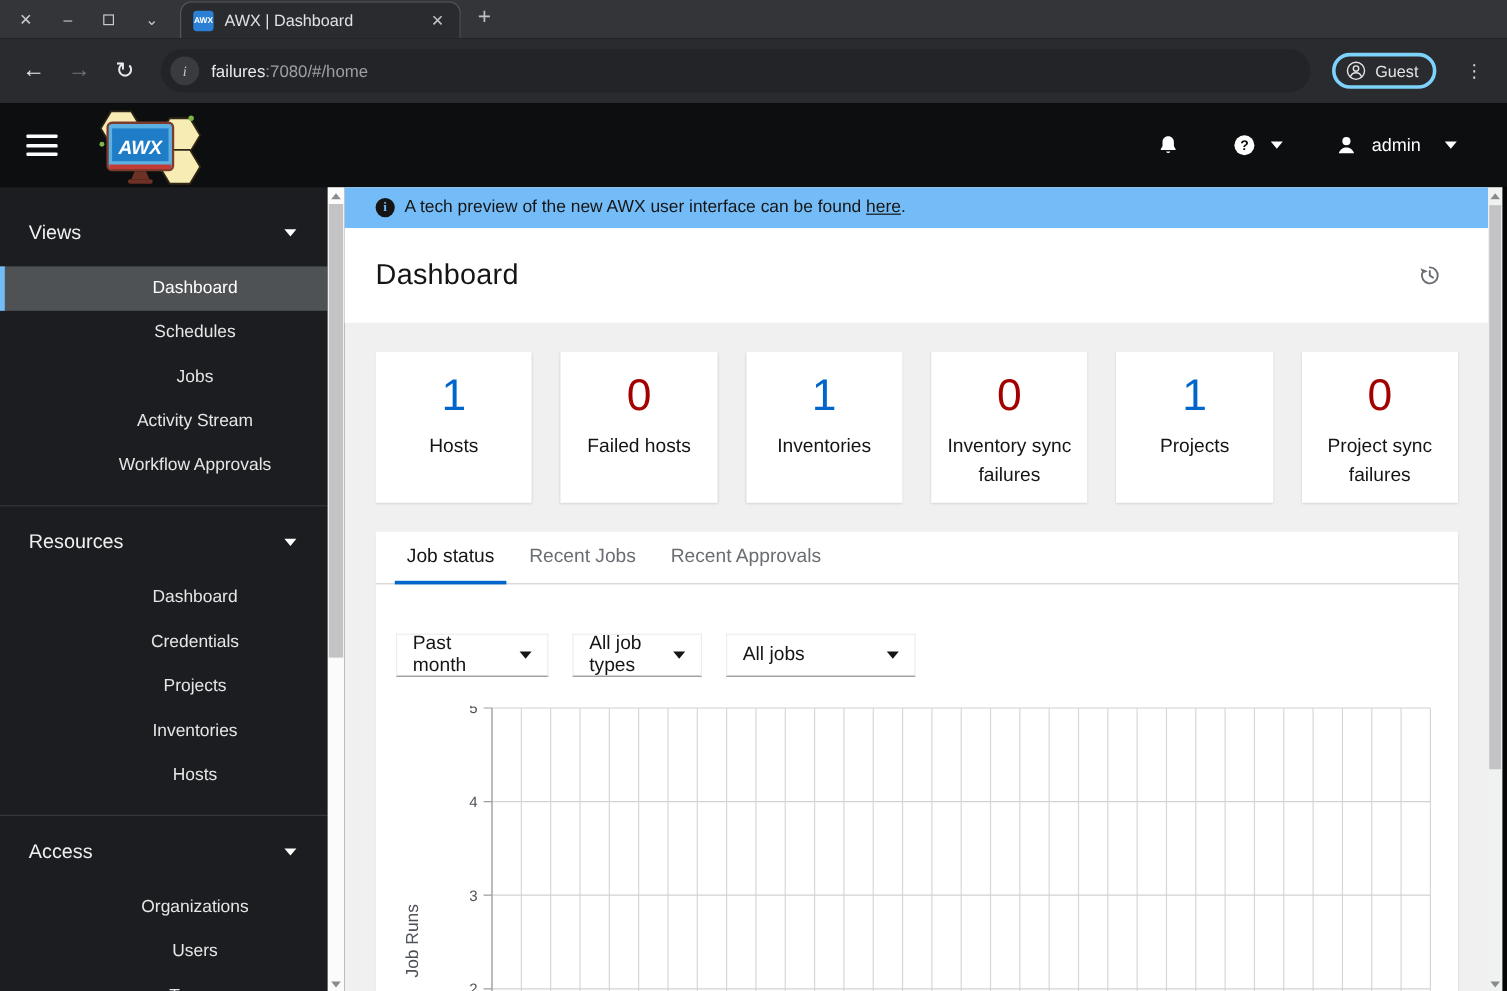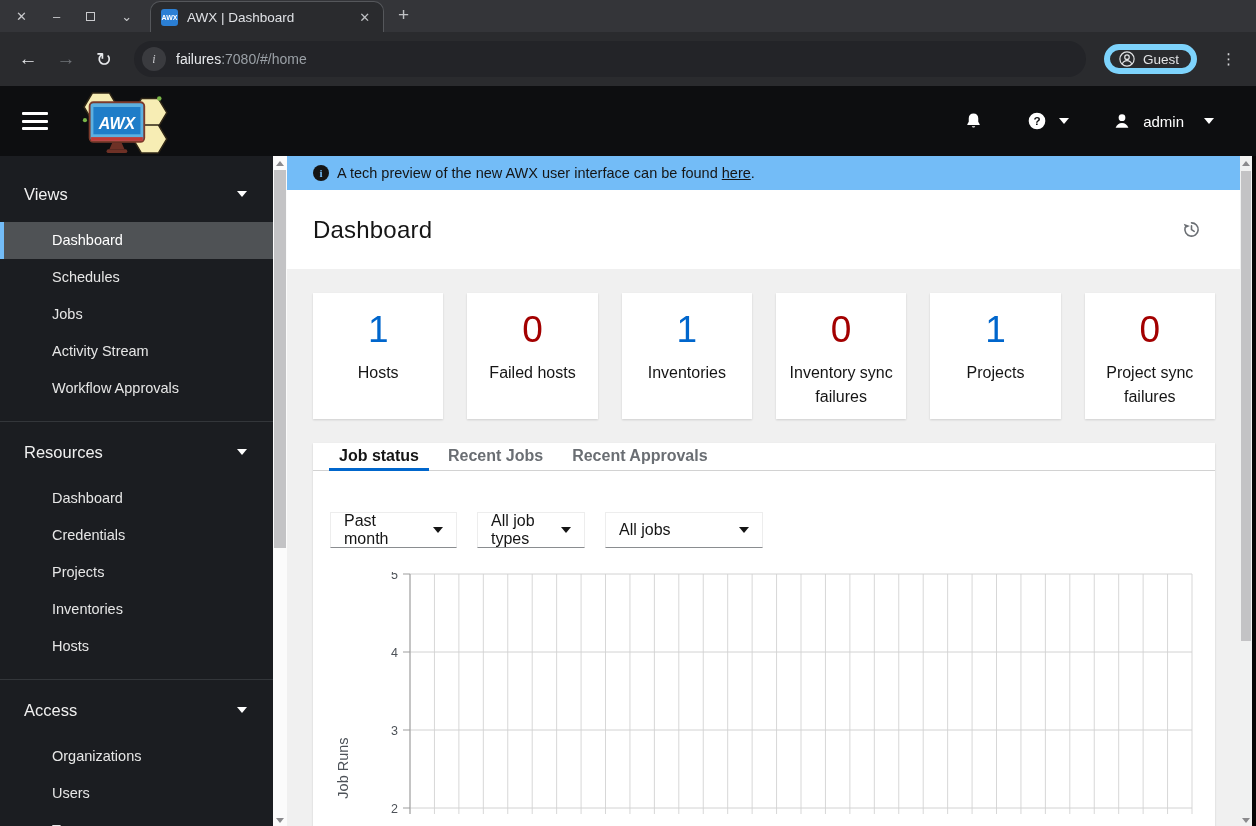--- a/index.html
+++ b/index.html
@@ -24,40 +24,40 @@
   .nav-btn { width:32px; height:32px; display:flex; align-items:center; justify-content:center;
     color:#e8eaed; font-size:19px; border-radius:50%; }
   .nav-btn.dim { color:#717479; }
   .url-bar { flex:1; height:36px; margin:0 8px; background:#232428; border-radius:18px;
     display:flex; align-items:center; padding:0 6px 0 8px; gap:10px; }
   .info-icon { width:24px; height:24px; border-radius:50%; background:#3a3b3f; color:#c9cacd;
     font-size:12px; font-style:italic; font-family:"Liberation Serif", serif;
     display:flex; align-items:center; justify-content:center; }
   .url-text { font-size:14px; color:#9aa0a6; }
   .url-text b { color:#e8eaed; font-weight:normal; }
-  .guest-btn { height:30px; border:6px solid #7dd3fc; border-radius:16px; padding:0 12px 0 8px;
+  .guest-btn { height:30px; border:3px solid #7dd3fc; border-radius:16px; padding:0 12px 0 8px;
     display:flex; align-items:center; gap:7px; color:#e3e4e6; font-size:13.5px; margin:0 10px 0 4px; }
   .kebab { color:#d6d7d9; font-size:15px; letter-spacing:0; padding:0 8px; }
 
   
   .masthead { height:70px; background:#0d0e10; display:flex; align-items:center; padding:0 42px 0 22px; }
   .hamburger { width:26px; display:flex; flex-direction:column; gap:4.5px; margin-right:20px; }
   .hamburger i { height:3px; background:#fff; border-radius:1px; }
   .brand-logo { height:64px; margin-top:4px; }
   .mast-spacer { flex:1; }
   .mast-group { display:flex; align-items:center; gap:12px; color:#fff; }
   .mast-gap { width:44px; }
   .mast-label { font-size:15px; color:#fff; }
   .caret-down { width:0; height:0; border-left:5px solid transparent; border-right:5px solid transparent;
     border-top:6px solid #fff; display:inline-block; }
 
   
   .page-wrap { display:flex; height:671px; }
   .sidebar { width:273px; background:#1b1d21; overflow:hidden; padding-top:18px; }
-  .nav-group { border-bottom:1px solid #33363a; padding-bottom:14px; }
+  .nav-group { border-bottom:1px solid #33363a; padding-bottom:14px;text-align:center; }
   .nav-group:first-child { border-top:none; }
   .nav-group + .nav-group { padding-top:10px; }
   .nav-group:last-child { border-bottom:none; }
   .nav-group-title { height:40px; padding:0 26px 0 24px; display:flex; align-items:center;
     justify-content:space-between; color:#f0f0f0; font-size:16.5px; cursor:pointer; }
   .nav-items { margin-top:8px; }
   .nav-item { height:37px; line-height:37px; padding-left:48px; color:#e6e6e6; font-size:14.5px;
     cursor:pointer; border-left:4px solid transparent; }
   .nav-item.active { background:#4f5255; border-left-color:#73bcf7; color:#fff; }
 
@@ -90,21 +90,21 @@
 
   .cards-row { display:flex; gap:24px; padding:24px 25px 0 26px; }
   .summary-card { flex:1; height:126px; background:#fff; box-shadow:0 1px 2px rgba(3,3,3,.14);
     display:flex; flex-direction:column; align-items:center; padding-top:14px; cursor:pointer; }
   .card-value { font-size:37px; line-height:1.25; font-weight:400; }
   .card-label { font-size:16px; color:#151515; margin-top:8px; text-align:center;
     max-width:118px; line-height:1.5; }
 
   .tabs-card { margin:24px 25px 0 26px; background:#fff; height:480px;
     box-shadow:0 1px 2px rgba(3,3,3,.14); }
-  .tab-row { height:28px; border-bottom:1px solid #d2d2d2; display:flex; padding-left:16px;font-weight:bold; }
+  .tab-row { height:44px; border-bottom:1px solid #d2d2d2; display:flex; padding-left:16px; }
   .tab-item { padding:0 10px; margin-right:9px; display:flex; align-items:center; font-size:16px;
     color:#6a6e73; cursor:pointer; border-bottom:3px solid transparent; position:relative; top:1px; }
   .tab-item.active { color:#151515; border-bottom-color:#0066cc; }
 
   .filters-row { display:flex; gap:20px; padding:41px 0 0 17px; }
   .pf-select { height:36px; background:#fff; border:1px solid #ededed; border-bottom:1px solid #8a8d90;
     display:flex; align-items:center; justify-content:space-between; padding:0 13px;
     font-size:16px; color:#151515; cursor:pointer; }
   .pf-select .sel-caret { width:0; height:0; border-left:5px solid transparent;
     border-right:5px solid transparent; border-top:6px solid #151515; margin-left:22px; }

